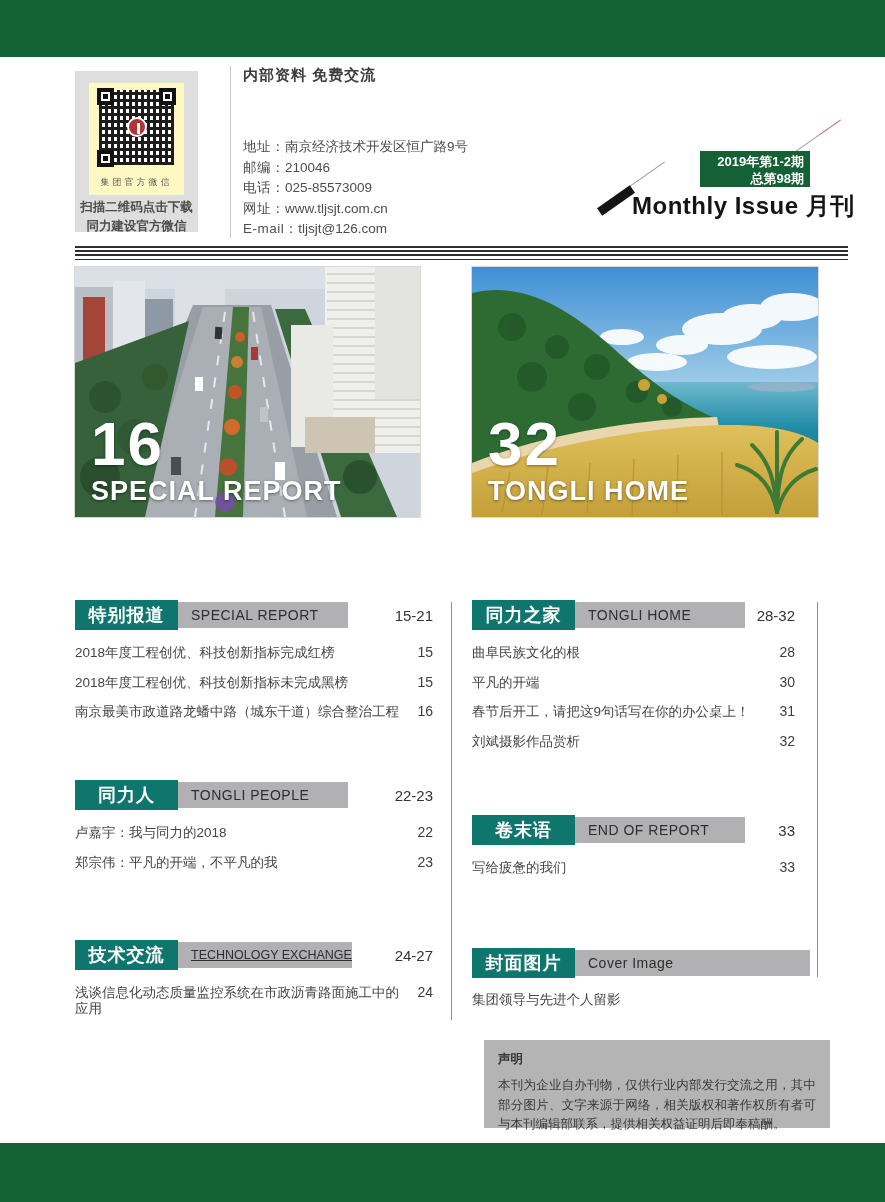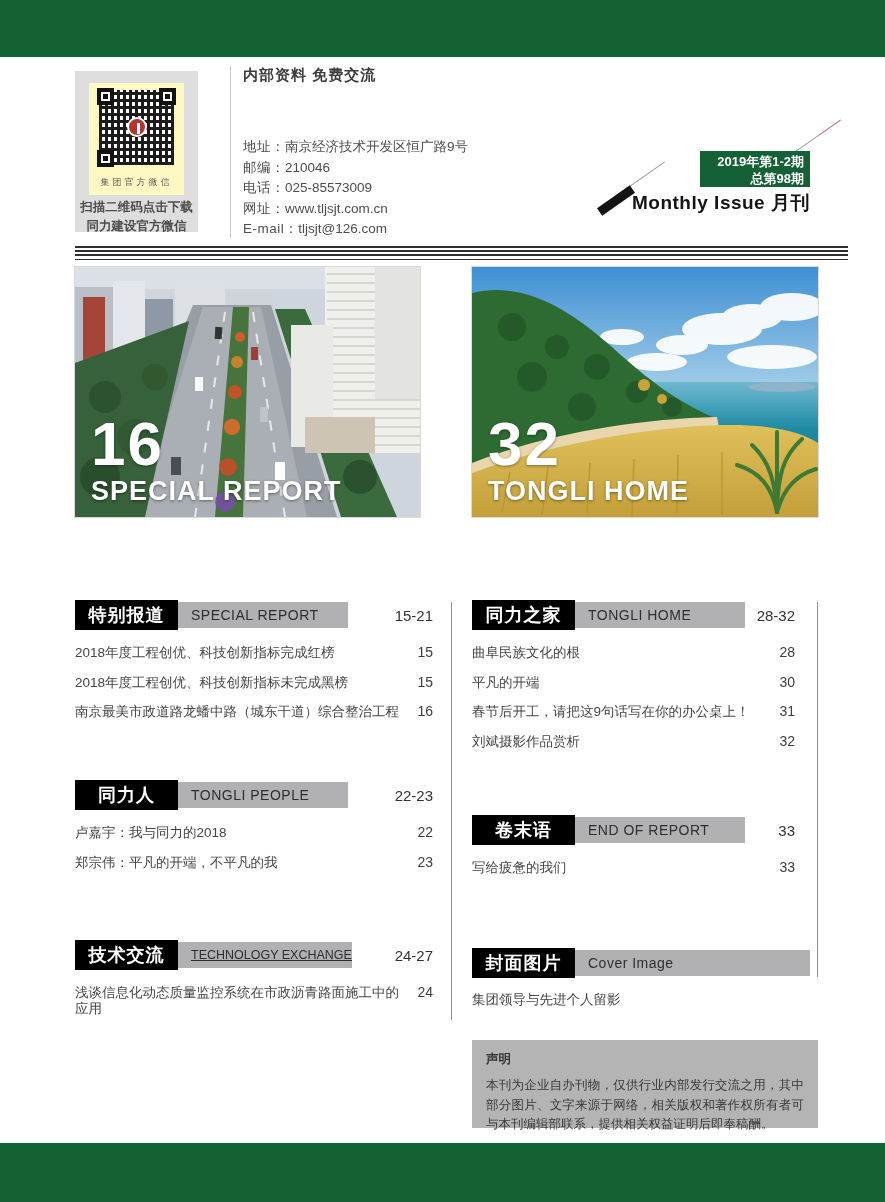--- a/index.html
+++ b/index.html
@@ -34,21 +34,21 @@
   .head-divider { left:230px; top:66px; width:1px; height:172px; background:#c8c8c8; }
   .notice { left:243px; top:66px; font-size:15px; font-weight:bold; color:#3c3c3c; letter-spacing:1px; }
 
   .contact { left:243px; top:137px; width:340px; }
   .contact-row { font-size:13.5px; color:#4d4d4d; line-height:20.5px; white-space:nowrap; }
   .contact-row .lbl { letter-spacing:0.5px; }
 
   .issue-badge { left:700px; top:151px; width:110px; height:36px; background:#156136;
     color:#ffffff; font-weight:bold; font-size:13px; line-height:17px; text-align:right;
     padding:2px 6px 0 0; }
-  .monthly { left:632px; top:190px; font-size:19px; font-weight:bold; color:#141414; letter-spacing:0.5px; }
+  .monthly { left:632px; top:190px; font-size:24px; font-weight:bold; color:#141414; letter-spacing:0.5px; }
   .pen-stroke { left:596px; top:196px; width:40px; height:9px; background:#141414;
     transform:rotate(-35deg); }
   .pen-line { left:612px; top:178px; width:58px; height:1px; background:#9a9a9a; transform:rotate(-35deg); }
   .corner-line { left:788px; top:136px; width:58px; height:1px;
     background:linear-gradient(90deg,#9a9a9a 0 55%, #c06060 55% 100%); transform:rotate(-35deg); }
 
   .rule { left:75px; top:246px; width:773px; height:14px;
     background:repeating-linear-gradient(to bottom, #2e2e2e 0 1.5px, #ffffff 1.5px 4.2px); }
 
   
@@ -60,37 +60,37 @@
     font-weight:bold; color:#ffffff; text-shadow:0 1px 3px rgba(0,0,0,.4); letter-spacing:2px; }
   .ph-cap { position:absolute; left:16px; bottom:10px; font-size:27px; font-weight:bold;
     color:#ffffff; letter-spacing:1px; text-shadow:0 1px 3px rgba(0,0,0,.45); white-space:nowrap; }
 
   
   .toc-col { position:absolute; top:600px; }
   .toc-left { left:75px; width:358px; }
   .toc-right { left:472px; width:323px; }
   .toc-section { position:absolute; left:0; width:100%; }
   .sec-header { display:flex; align-items:center; height:30px; }
-  .sec-cn { flex:0 0 103px; height:30px; background:#000000; color:#ffffff; font-weight:bold;
+  .sec-cn { flex:0 0 103px; height:30px; background:#0f766e; color:#ffffff; font-weight:bold;
     font-size:18px; line-height:30px; text-align:center; letter-spacing:1px; white-space:nowrap; }
   .sec-en { flex:0 0 170px; height:26px; background:#b1b1b3; color:#2e2e2e; font-size:14px;
     line-height:26px; padding-left:13px; letter-spacing:0.5px; white-space:nowrap; }
   .sec-en.tight { font-size:12.5px; letter-spacing:0;text-decoration:underline; }
   .sec-en.wide { flex-basis:235px; }
   .sec-range { margin-left:auto; font-size:15px; color:#333333; white-space:nowrap; }
   .sec-items { margin-top:14px; }
   .toc-item { display:flex; justify-content:space-between; align-items:baseline;
     font-size:13.5px; color:#454545; margin-bottom:12.5px; line-height:16px; }
   .toc-item .pg { font-size:14px; color:#3d3d3d; margin-left:8px; flex:0 0 auto; }
 
   .col-divider-mid { left:451px; top:602px; width:1px; height:418px; background:#8f8f8f; }
   .col-divider-right { left:817px; top:602px; width:1px; height:375px; background:#8f8f8f; }
 
   
-  .disclaimer { left:472px; top:1040px; width:346px; height:88px; background:#b4b4b4;
+  .disclaimer { left:484px; top:1040px; width:346px; height:88px; background:#b4b4b4;
     padding:11px 14px; }
   .disc-title { font-size:12.5px; color:#353535; font-weight:bold; }
   .disc-body { margin-top:8px; font-size:12.5px; line-height:19.5px; color:#383838; text-align:justify; }
 </style>
 </head>
 <body>
 
 <div class="abs band-top"></div>
 
 <div class="abs qr-panel">

